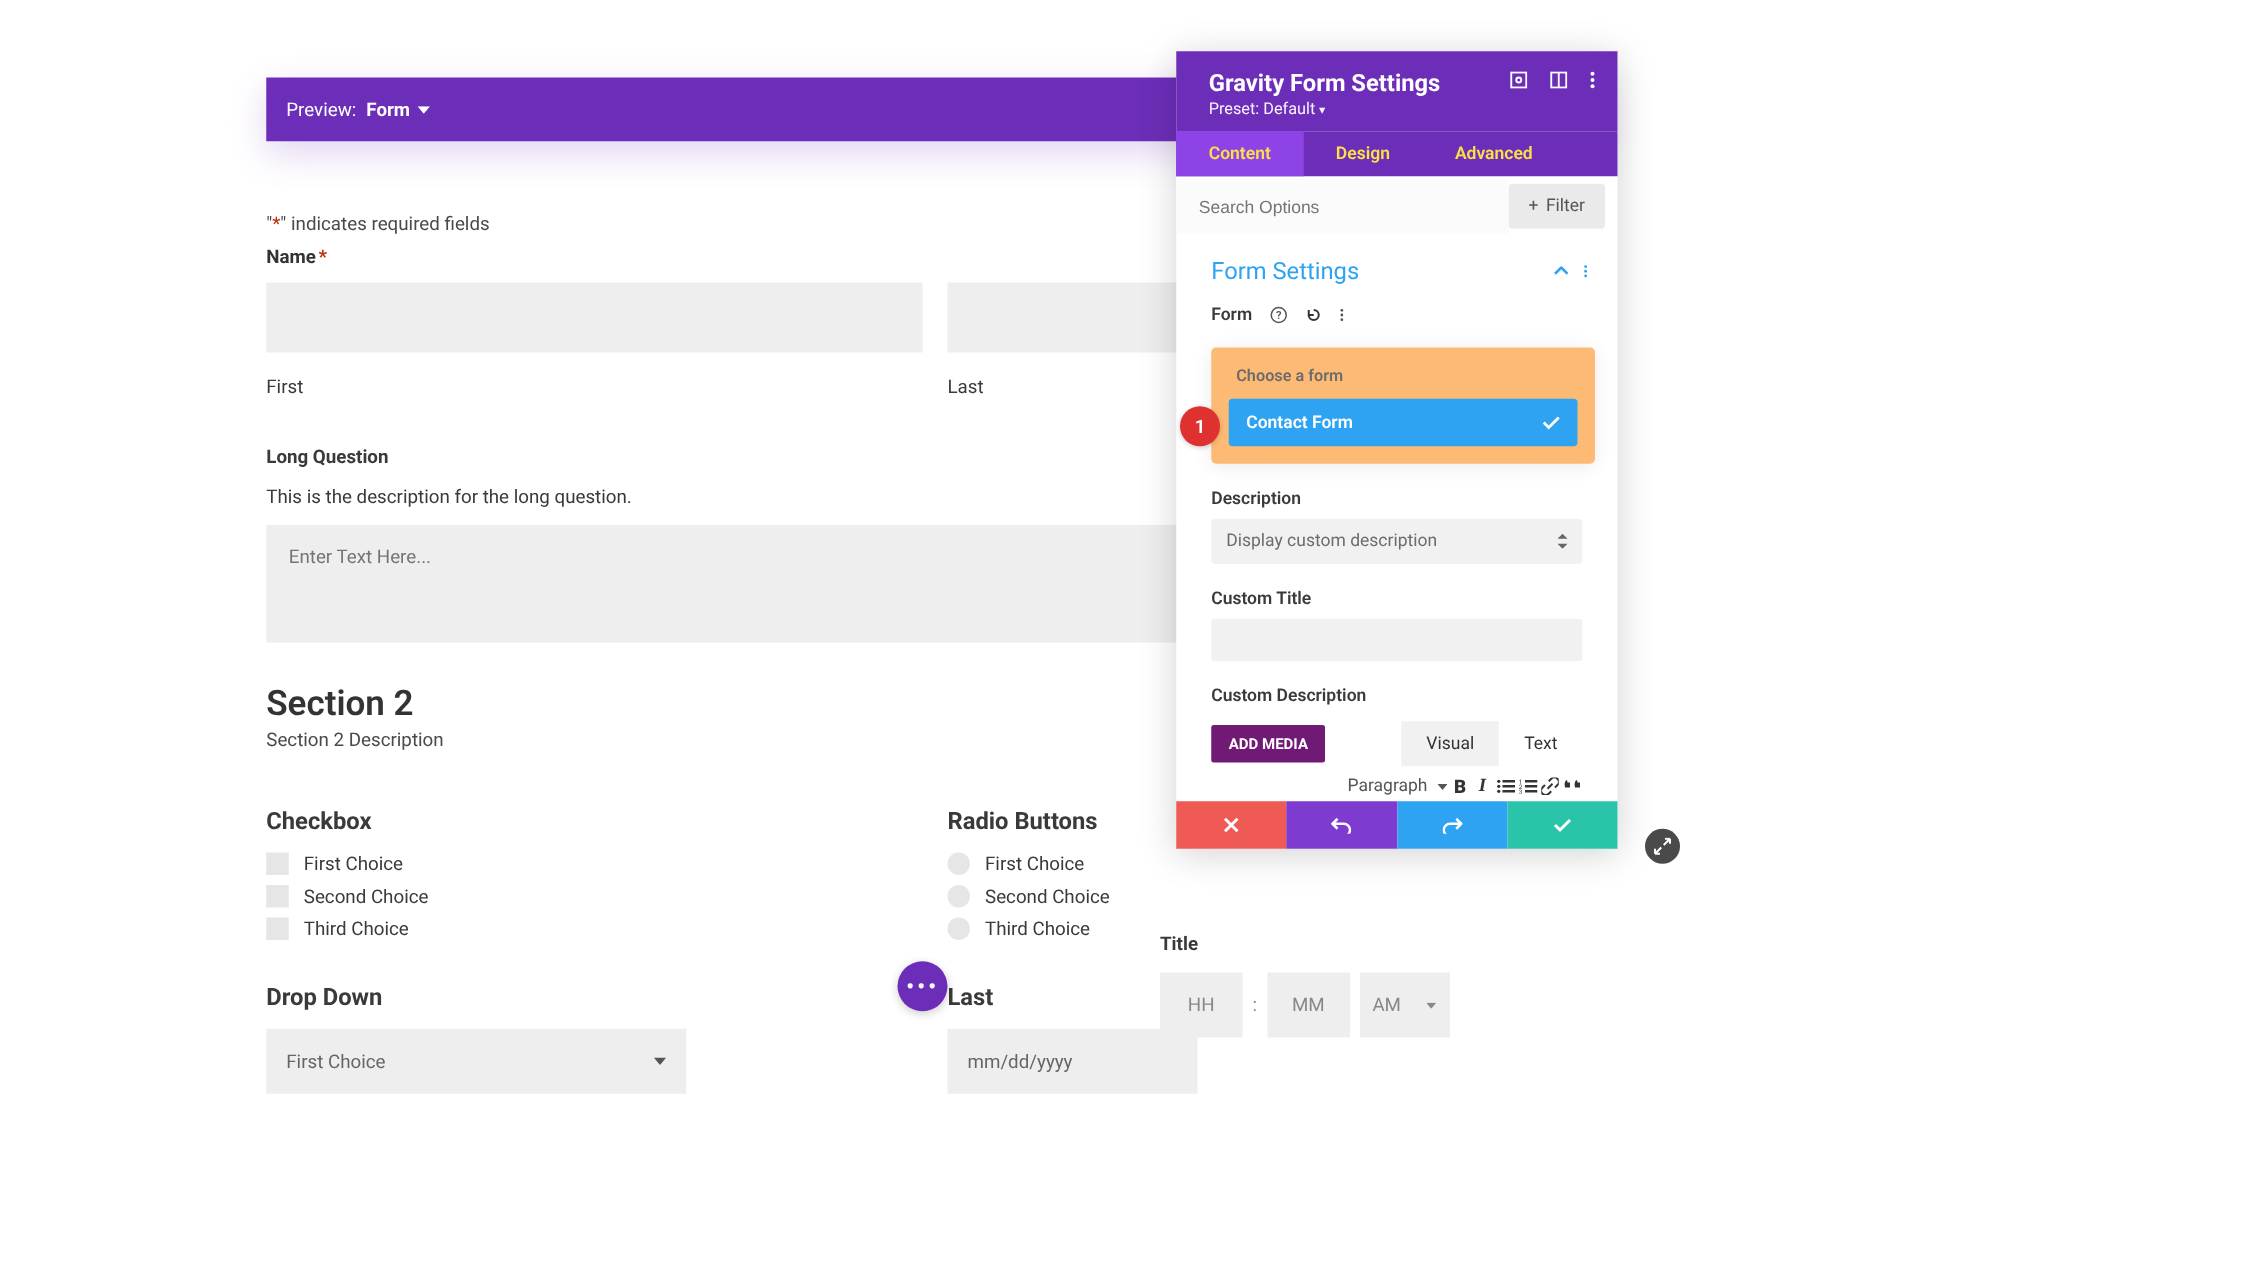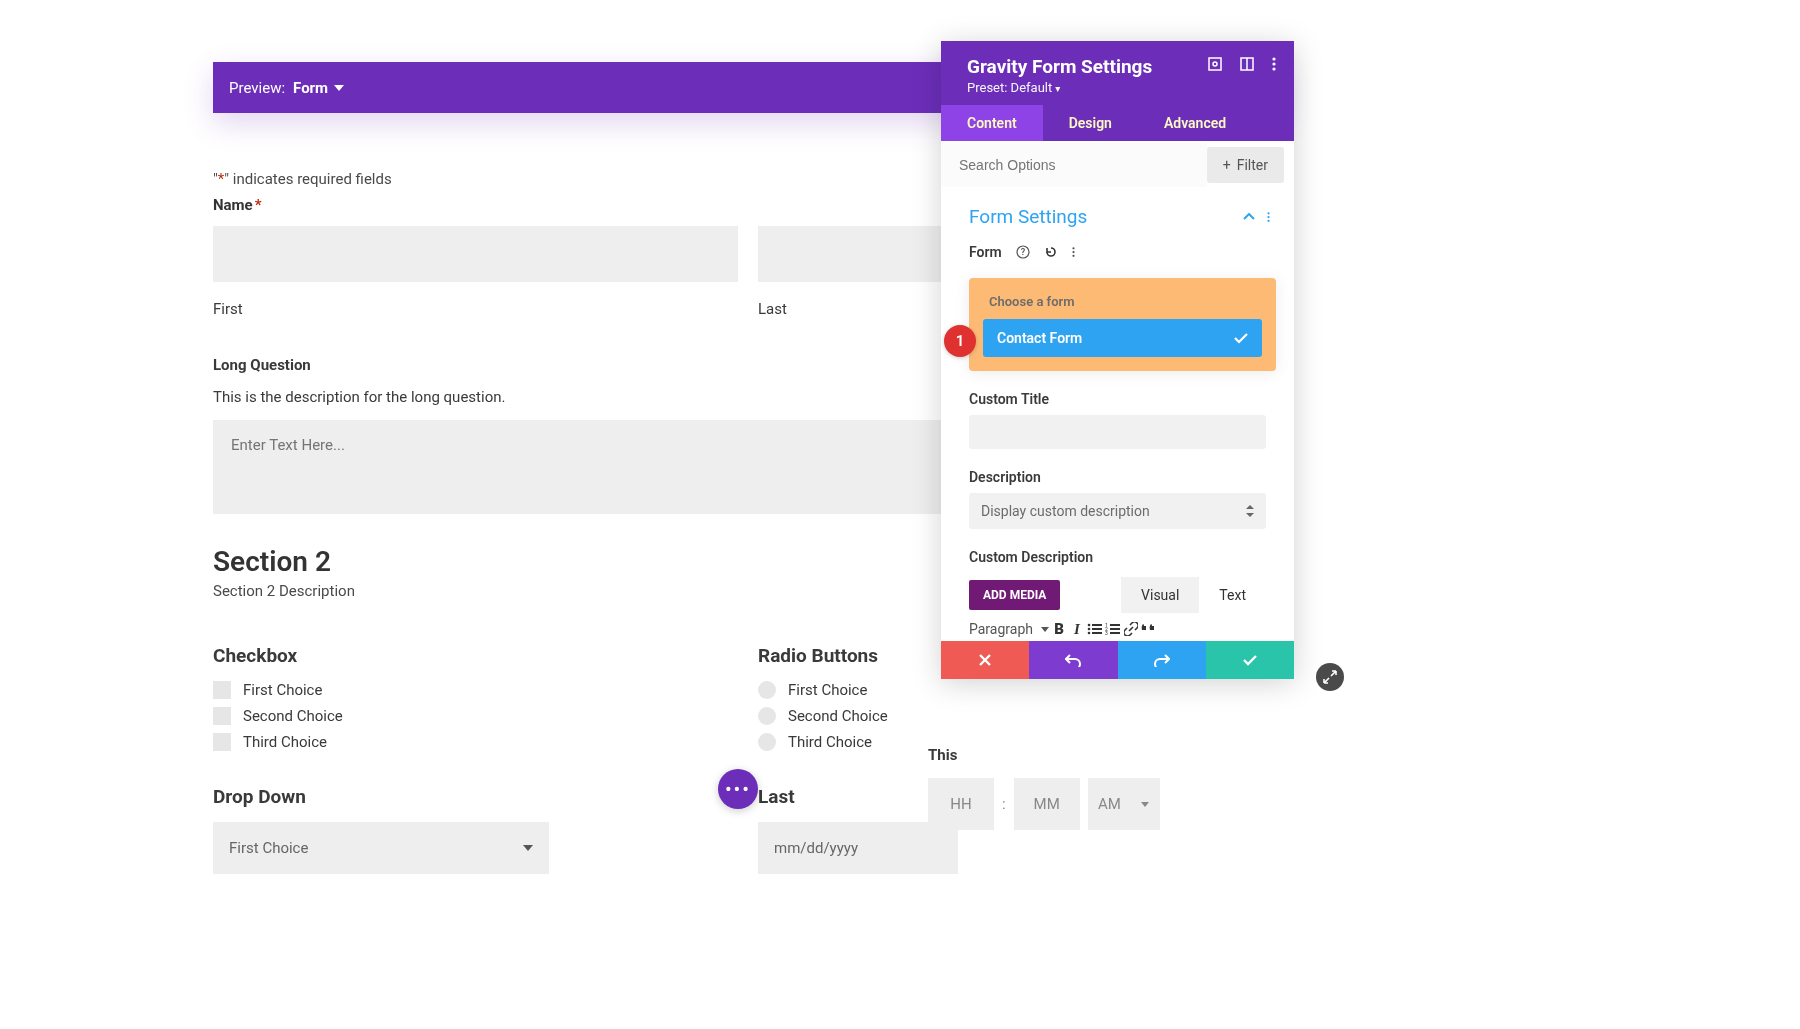--- a/index.html
+++ b/index.html
@@ -50,21 +50,21 @@
 .time-colon { color: #888; font-size: 15px; }
 
 
 .panel { position: absolute; left: 941px; top: 41px; width: 353px; background: #fff; box-shadow: 0 4px 30px rgba(0,0,0,0.18); border-radius: 2px; }
 .panel-header { background: #6c2eb9; color: #fff; padding: 14px 18px 10px 26px; display: flex; align-items: flex-start; justify-content: space-between; }
 .panel-title { font-size: 19px; font-weight: 700; }
 .panel-preset { font-size: 13px; opacity: 0.95; margin-top: 2px; }
 .panel-preset .arr { margin-left: 3px; font-size: 10px; }
 .panel-header-icons { display: flex; gap: 18px; align-items: center; padding-top: 2px; }
 .tabs { display: flex; background: #6c2eb9; }
-.tab { flex: 0 0 auto; padding: 10px 26px; color: #fef9c3; font-size: 14px; font-weight: 600; cursor: pointer; text-align: center; }
+.tab { flex: 0 0 auto; padding: 10px 26px; color: #fde047; font-size: 14px; font-weight: 600; cursor: pointer; text-align: center; }
 .tab.active { background: #8e43e7; }
 .search-row { display: flex; align-items: center; }
 .search-inp { flex: 1; padding: 14px 18px; border: none; font-size: 14px; color: #888; background: #fbfbfb; }
 .filter-btn { background: #eaeaea; padding: 10px 16px; margin: 6px 10px 6px 0; border-radius: 3px; font-size: 14px; color: #555; display: flex; align-items: center; gap: 6px; cursor: pointer; }
 .section-hdr { display: flex; align-items: center; justify-content: space-between; padding: 16px 24px 10px 28px; }
 .section-hdr .name { color: #2ea3f2; font-size: 19px; font-weight: 400; }
 .section-hdr .icons { display: flex; gap: 12px; align-items: center; color: #2ea3f2; }
 .form-row { display: flex; align-items: center; gap: 14px; padding: 6px 24px 10px 28px; font-size: 14px; color: #3a3a3a; font-weight: 600; }
 .form-row .icon-g { display:flex; gap:14px; align-items:center; color:#555; }
 .form-choose { margin: 8px 18px 0 28px; background: #fdba74; box-shadow: 0 2px 16px rgba(0,0,0,0.08); border-radius: 4px; padding: 16px 14px 14px 14px; }
@@ -72,21 +72,21 @@
 .form-selected { background: #2ea3f2; color: #fff; border-radius: 3px; padding: 11px 14px; display: flex; align-items: center; justify-content: space-between; font-size: 14px; font-weight: 600; }
 .sub-field { padding: 20px 28px 0 28px; }
 .sub-field .lbl { font-size: 14px; color: #3a3a3a; font-weight: 600; margin-bottom: 8px; }
 .sub-input { width: 100%; height: 34px; background: #f1f1f1; border: none; border-radius: 3px; }
 .select2 { width: 100%; height: 36px; background: #f1f1f1; border: none; border-radius: 3px; display: flex; align-items: center; justify-content: space-between; padding: 0 12px; font-size: 14px; color: #6c6c6c; }
 .editor-tabs { display:flex; justify-content:space-between; align-items:center; padding: 0 28px; margin-top:12px; }
 .add-media { background: #701a75; color:#fff; font-size: 12px; font-weight:700; padding: 8px 14px; border-radius: 2px; }
 .ed-tabs { display:flex; gap: 0; }
 .ed-tab { padding: 10px 20px; font-size: 14px; color:#333; cursor:pointer; }
 .ed-tab.active { background: #f1f1f1; }
-.toolbar { display:flex; gap: 2px; align-items:center; padding: 8px 28px 4px 28px; }
+.toolbar { display:flex; gap: 2px; align-items:center; padding: 8px 28px 4px 28px; justify-content: flex-end; }
 .para-sel { display:flex; align-items:center; gap:8px; font-size:14px; color:#555; }
 .tb-ic { width:16px; height:16px; display:inline-flex; align-items:center; justify-content:center; color:#333; font-size:15px; }
 .bold-ic { font-weight:900; }
 .italic-ic { font-style: italic; font-family: serif; font-weight: bold;}
 
 .action-bar { display:flex; height: 38px; }
 .action-btn { flex:1; display:flex; align-items:center; justify-content:center; color:#fff; }
 .act-red { background:#ef5a54; }
 .act-purple { background:#7e3bd0; }
 .act-blue { background:#2ea3f2; }
@@ -185,21 +185,21 @@
       </div>
     </div>
   </div>
 </div>
 
 <div class="fab">
   <span>•••</span>
 </div>
 
 <div class="time-area">
-  <div class="time-label">This</div>
+  <div class="time-label">Title</div>
   <div class="time-row">
     <div class="time-box">
         <span>HH</span>
       </div>
     <span class="time-colon">:</span>
     <div class="time-box">
         <span>MM</span>
       </div>
     <div class="time-box ampm">
       <span>AM</span>
@@ -306,35 +306,35 @@
       <span>Contact Form</span>
       <span>
           <svg width="14" height="11" viewBox="0 0 14 11">
             <path d="M1 5 L5 9 L13 1" fill="none" stroke="#fff" stroke-width="2.2"></path>
           </svg>
         </span>
     </div>
   </div>
 
   <div class="sub-field">
-    <div class="lbl">Custom Title</div>
-    <input class="sub-input" style="">
-  </div>
-
-  <div class="sub-field">
     <div class="lbl">Description</div>
     <div class="select2">
       <span>Display custom description</span>
       <span>
           <svg width="8" height="12" viewBox="0 0 8 12" fill="#666">
             <path d="M0 4 L4 0 L8 4 Z"></path>
             <path d="M0 8 L4 12 L8 8 Z"></path>
           </svg>
         </span>
     </div>
+  </div>
+
+  <div class="sub-field">
+    <div class="lbl">Custom Title</div>
+    <input class="sub-input" style="">
   </div>
 
   <div class="sub-field" style="padding-bottom:0;">
     <div class="lbl">Custom Description</div>
   </div>
 
   <div class="editor-tabs">
     <div class="add-media">ADD MEDIA</div>
     <div class="ed-tabs">
       <div class="ed-tab active">Visual</div>

